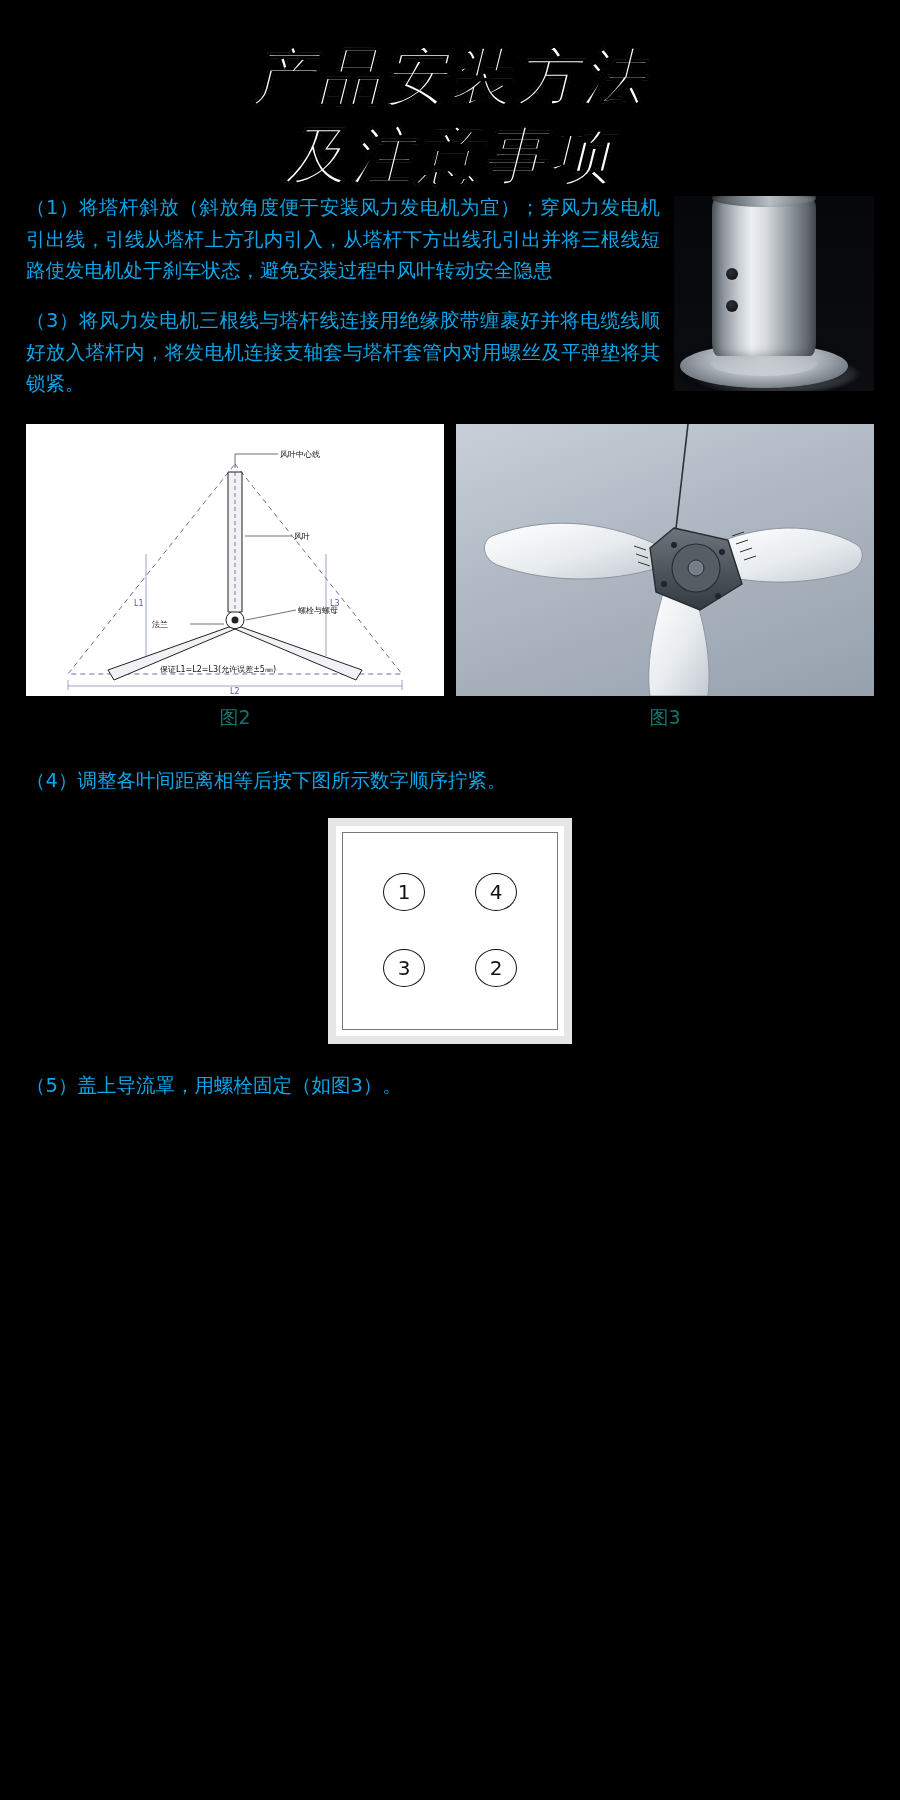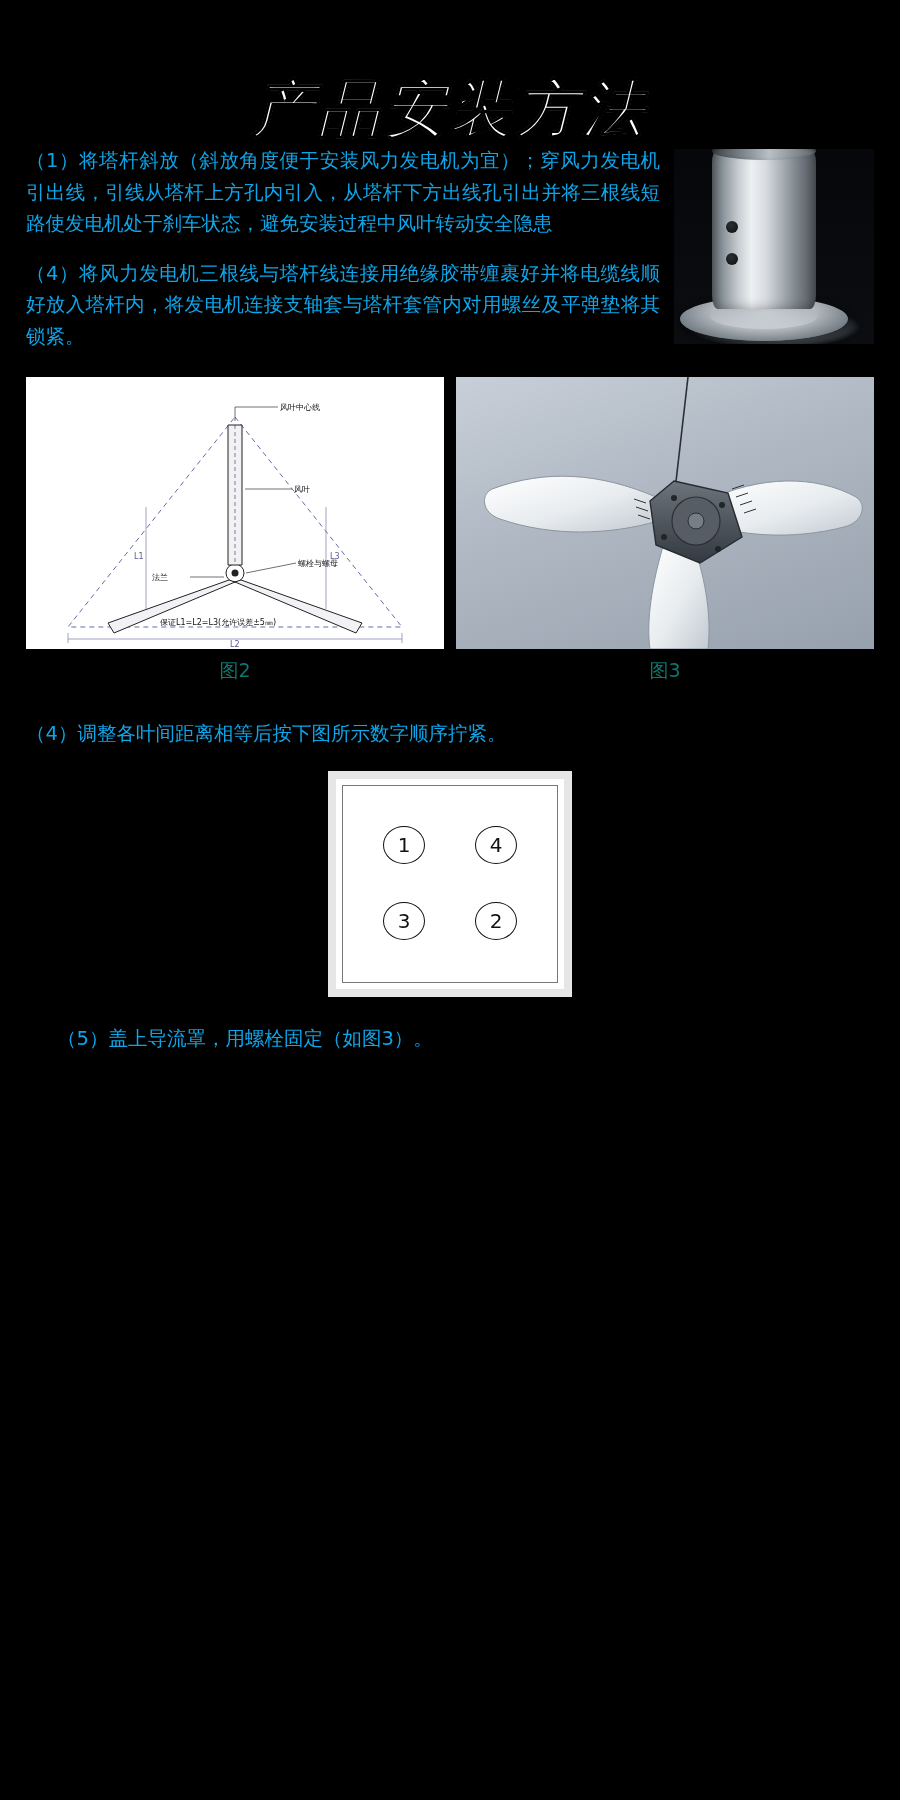--- a/index.html
+++ b/index.html
@@ -17,21 +17,21 @@
   }
   .page {
     position: relative;
     width: 900px;
     height: 1800px;
     background: #000000;
   }
 
   
   .title-block {
-    padding-top: 72px;
+    padding-top: 40px;
     text-align: center;
   }
   .title-line {
     font-family: "DejaVu Sans", sans-serif;
     font-weight: bold;
     font-style: italic;
     font-size: 62px;
     letter-spacing: 4px;
     line-height: 1.18;
     color: #ffffff;
@@ -195,47 +195,48 @@
   .bolt.b1 { left: 40px;  top: 40px; }
   .bolt.b2 { left: 132px; top: 40px; }
   .bolt.b3 { left: 40px;  top: 116px; }
   .bolt.b4 { left: 132px; top: 116px; }
 
   .tail {
     padding: 0 26px;
     box-sizing: border-box;
     margin-top: 26px;
   }
-  .tail .para { margin-bottom: 16px; margin-left: 31px; }
+  .tail .para { margin-bottom: 16px; }
 
   svg { display: block; }
 </style>
 </head>
 <body>
 
 <div class="page">
 
   <div class="title-block">
     <div class="title-line">产品安装方法</div>
+    <div class="title-line second">及注意事项</div>
   </div>
 
   <div class="content">
 
     <div class="photo-float">
       <div class="photo-stub">
         <div class="flange"></div>
         <div class="tube">
           <div class="tube-hole h1"></div>
           <div class="tube-hole h2"></div>
         </div>
       </div>
     </div>
 
     <p class="para indent">（1）将塔杆斜放（斜放角度便于安装风力发电机为宜）；穿风力发电机引出线，引线从塔杆上方孔内引入，从塔杆下方出线孔引出并将三根线短路使发电机处于刹车状态，避免安装过程中风叶转动安全隐患</p>
-    <p class="para indent">（4）将风力发电机三根线与塔杆线连接用绝缘胶带缠裹好并将电缆线顺好放入塔杆内，将发电机连接支轴套与塔杆套管内对用螺丝及平弹垫将其锁紧。</p>
+    <p class="para indent">（3）将风力发电机三根线与塔杆线连接用绝缘胶带缠裹好并将电缆线顺好放入塔杆内，将发电机连接支轴套与塔杆套管内对用螺丝及平弹垫将其锁紧。</p>
   </div>
 
   <div class="figures">
 
     <div class="figure">
       <div class="figure-box">
         <svg width="100%" height="272" viewBox="0 0 410 272">
 
           <polygon points="205,40 372,250 38,250" fill="none" stroke="#6a6aa8" stroke-width="1" stroke-dasharray="5,4"></polygon>
 

